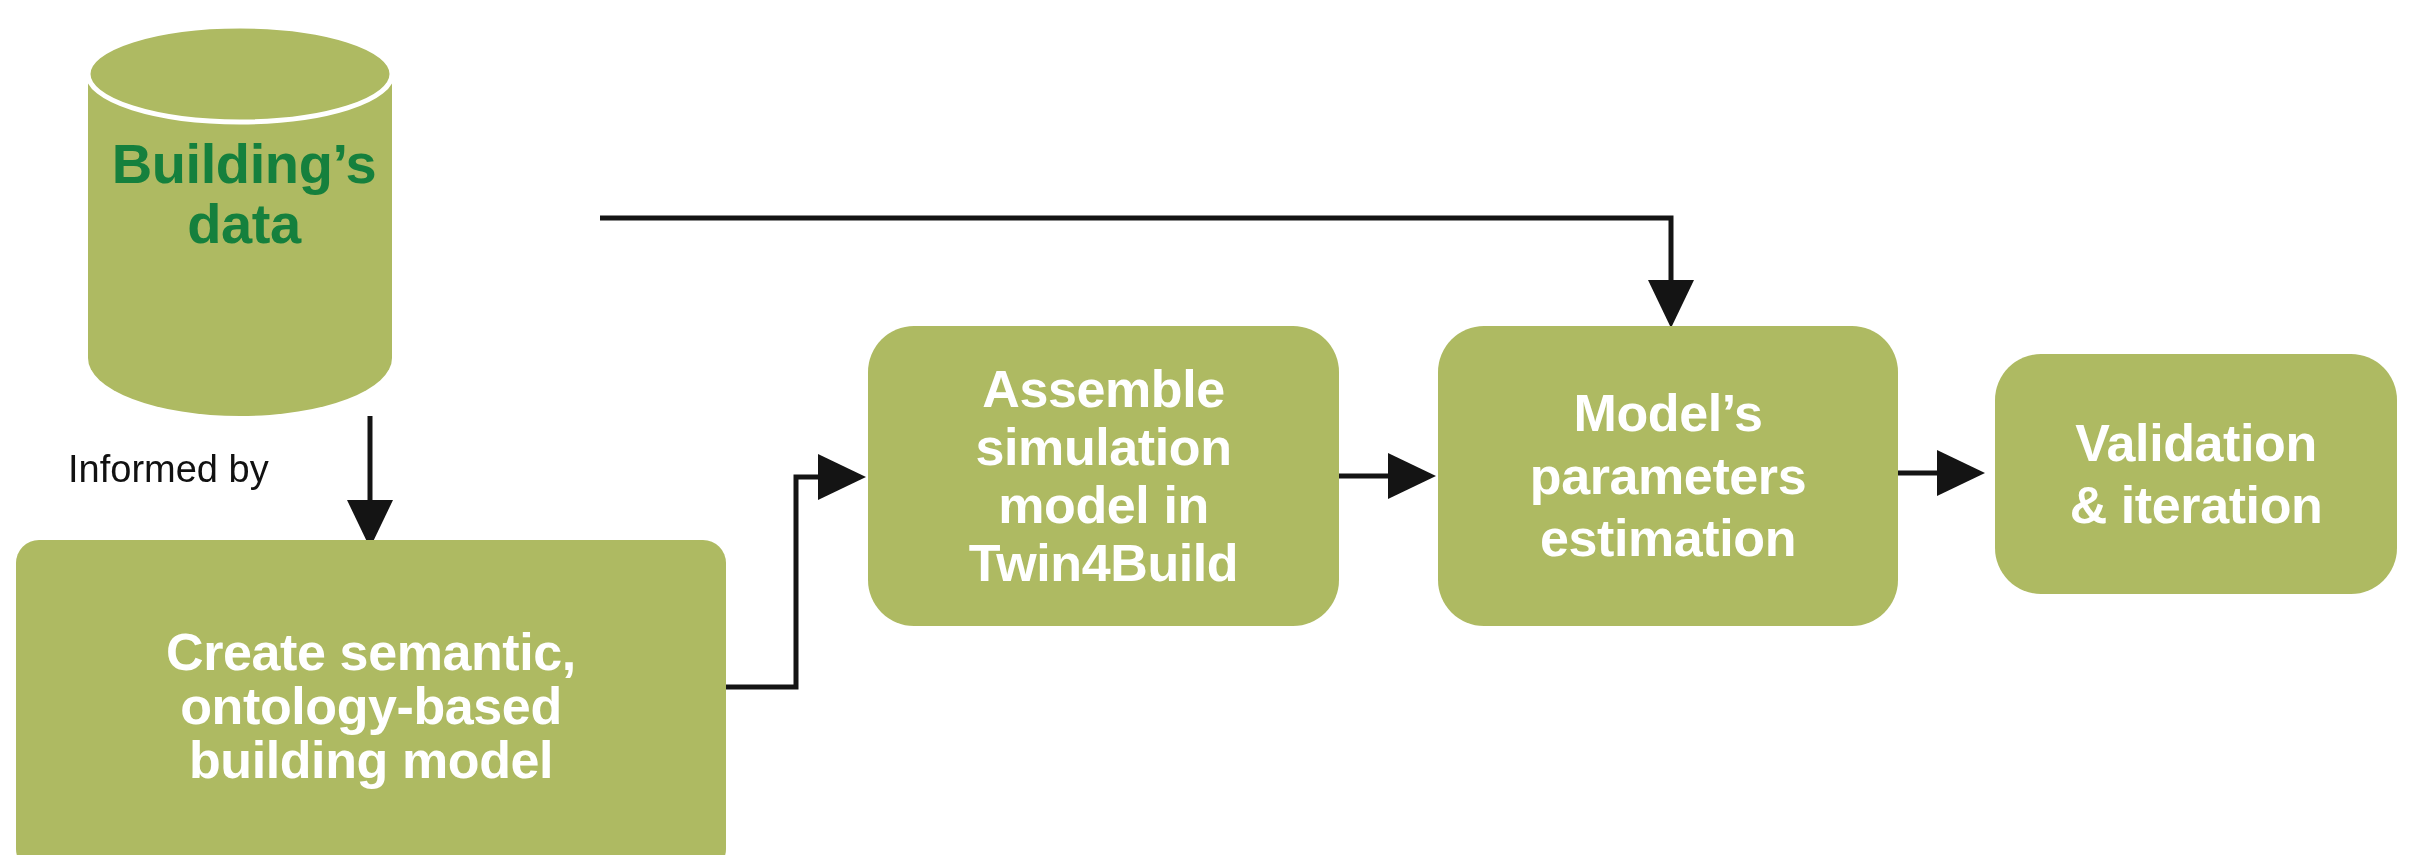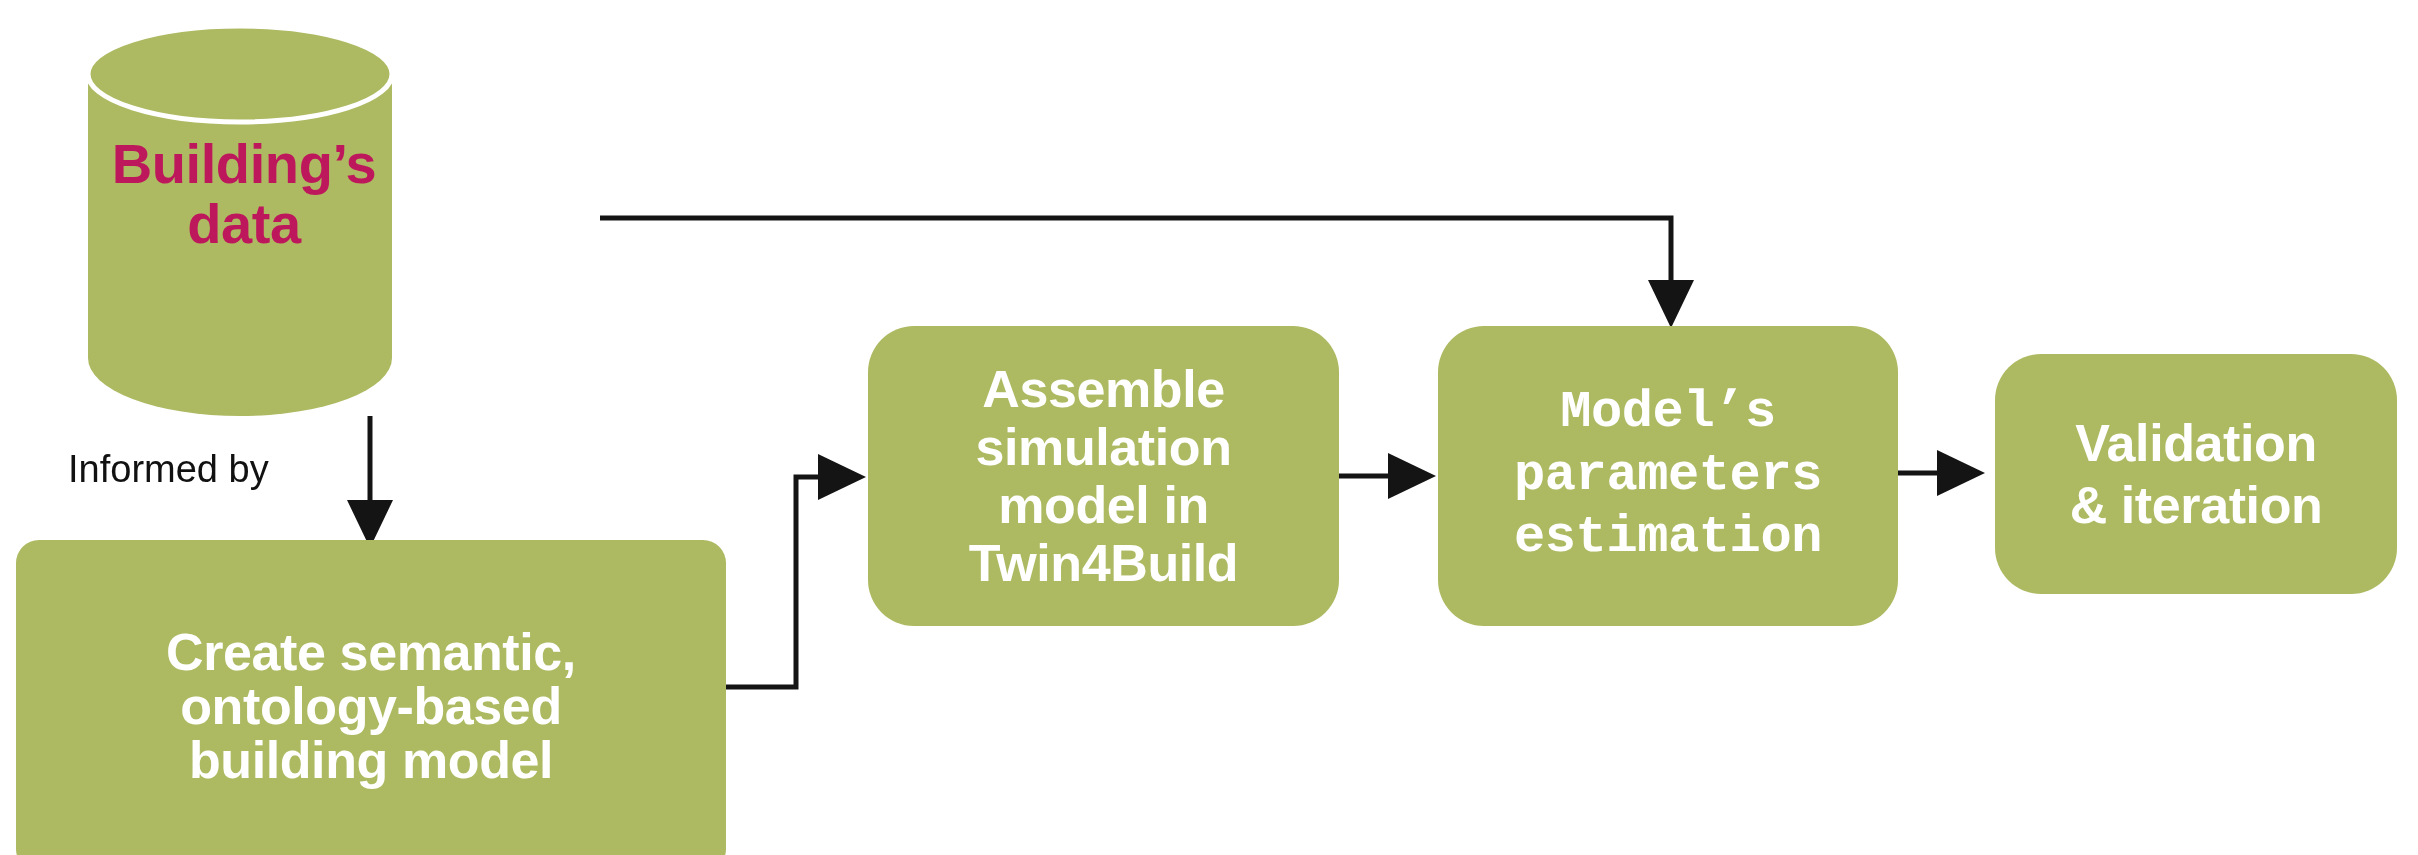--- a/index.html
+++ b/index.html
@@ -43,21 +43,21 @@
     position: absolute;
     inset: 0;
     display: block;
   }
   .cyl-label {
     position: absolute;
     left: 8px;
     right: 0;
     top: 118px;
     text-align: center;
-    color: #be185d;
+    color: #15803d;
     font-weight: bold;
     font-size: 56px;
     line-height: 1.08;
     white-space: pre-line;
     letter-spacing: -0.4px;
   }
   .edge-label {
     position: absolute;
     color: #111111;
     font-size: 38px;
@@ -130,20 +130,20 @@
 
   <div class="node rounded" style="left:16px; top:540px; width:710px; height:332px; font-size:52px; padding:0 14px;border-radius:23px;">Create semantic,
 ontology-based
 building model</div>
 
   <div class="node rounded" style="left:868px; top:326px; width:471px; height:300px; font-size:52px; padding:16px 16px; line-height:1.12;">Assemble
 simulation
 model in
 Twin4Build</div>
 
-  <div class="node rounded" style="left:1438px; top:326px; width:460px; height:300px; font-size:52px; padding:0 4px; line-height:1.20;font-family:Liberation Mono, monospace;">Model’s
+  <div class="node rounded" style="left:1438px; top:326px; width:460px; height:300px; font-size:52px; padding:0 4px; line-height:1.20;">Model’s
 parameters
 estimation</div>
 
   <div class="node rounded" style="left:1985px; top:354px; width:402px; height:240px; font-size:52px; padding:5px 14px; line-height:1.20;margin-left:10px;">Validation
 &amp; iteration</div>
 
 </div>
 
 </body></html>

